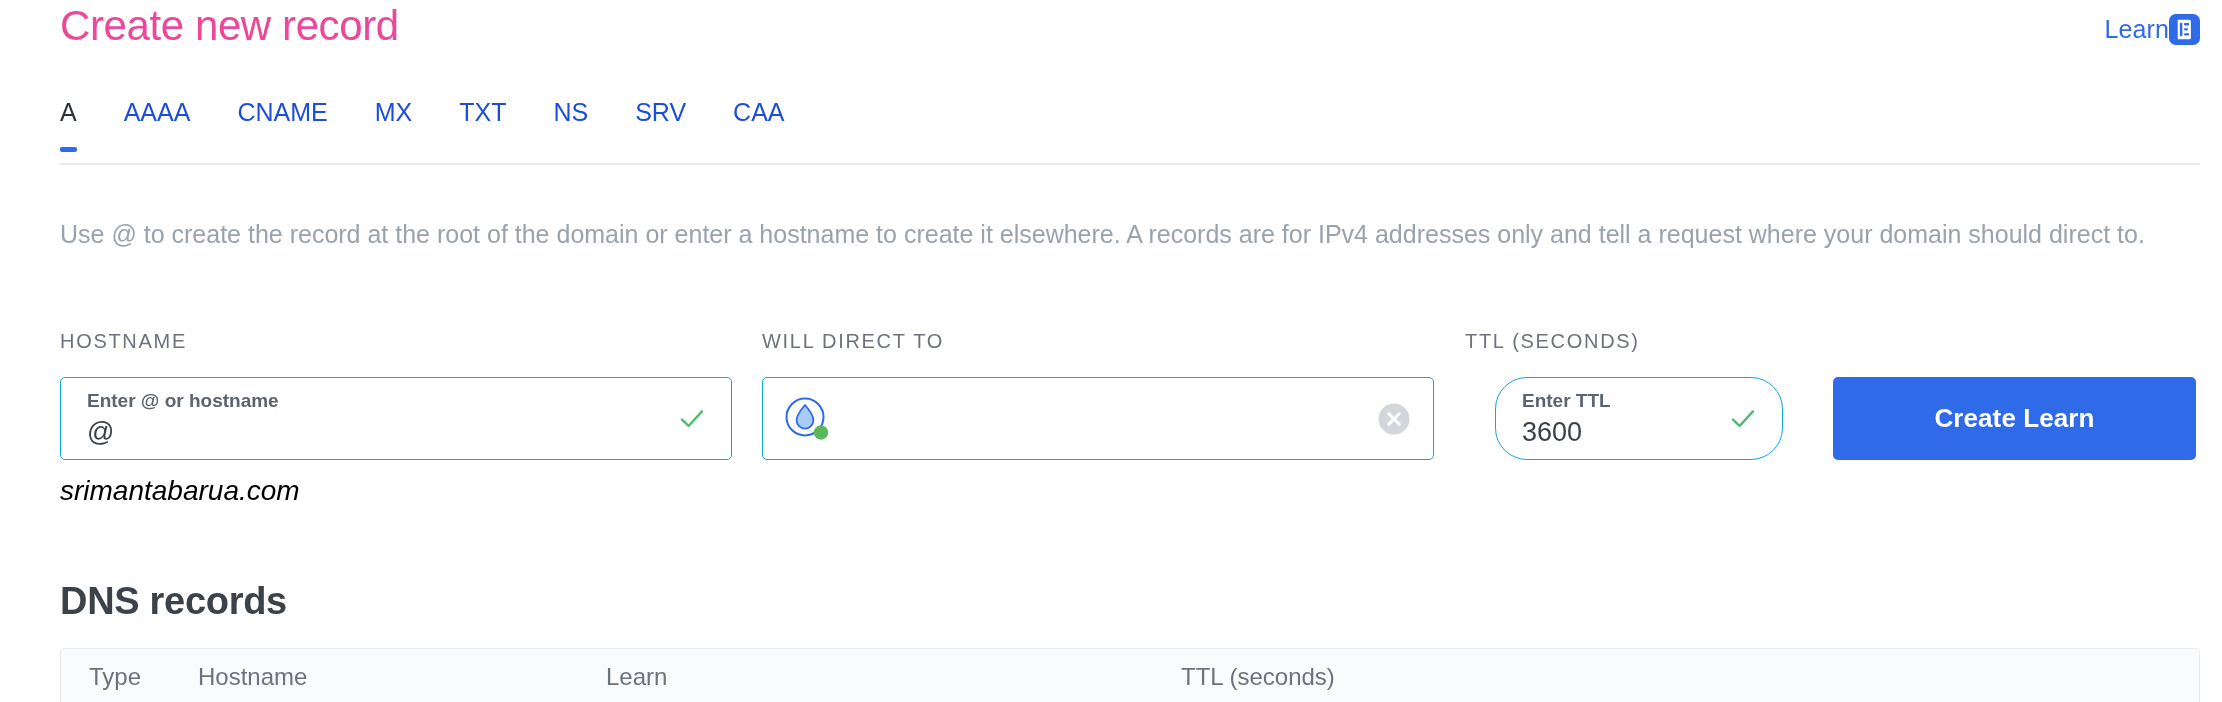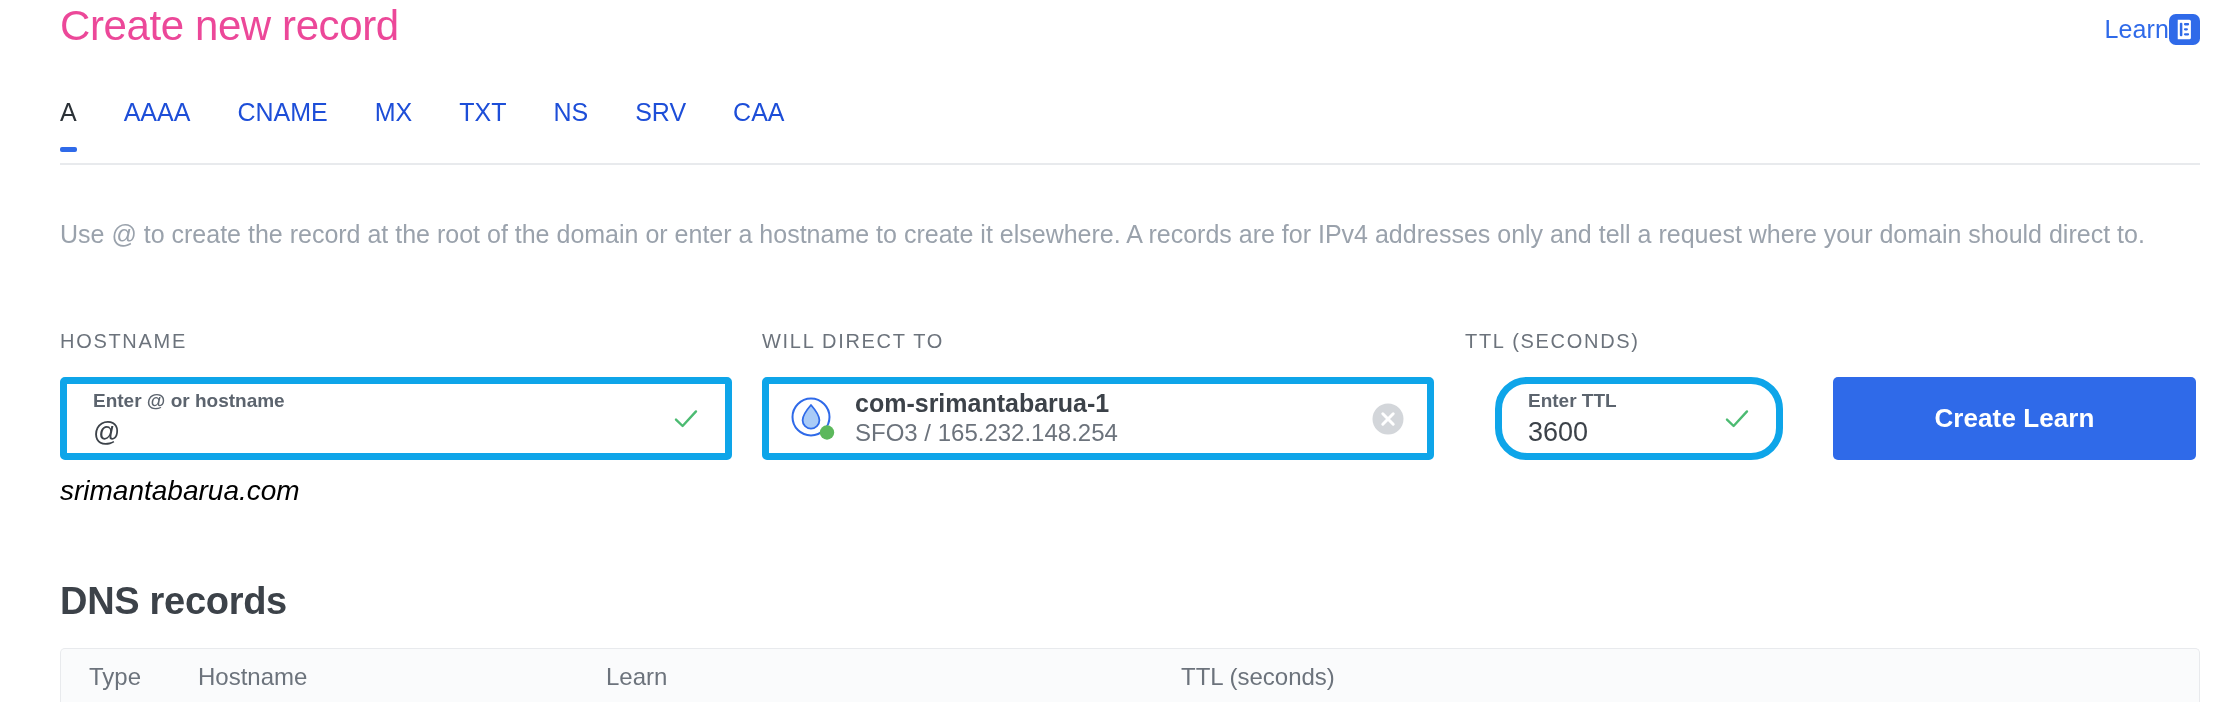--- a/index.html
+++ b/index.html
@@ -136,21 +136,21 @@
     white-space: nowrap;
   }
   .lbl-hostname { left: 60px; top: 0; }
   .lbl-direct   { left: 762px; top: 0; }
   .lbl-ttl      { left: 1465px; top: 0; }
 
   .input-box {
     position: absolute;
     top: 47px;
     height: 83px;
-    border: 7px solid #0ea5e9;
+    border: 1px solid #0ea5e9;
     border-radius: 5px;
     background: #ffffff;
     display: flex;
     align-items: center;
   }
   .box-hostname { left: 60px; width: 672px; }
   .box-direct   { left: 762px; width: 672px; }
   .box-ttl      { left: 1495px; width: 288px; border-radius: 32px; }
 
   .field-inner {
@@ -352,24 +352,20 @@
 
     <div class="input-box box-direct">
       <div class="droplet-inner">
         <span>
           <svg class="droplet-icon" viewBox="0 0 48 48" xmlns="http://www.w3.org/2000/svg">
             <circle cx="22" cy="22" r="18.5" fill="none" stroke="#2f6ae9" stroke-width="2"></circle>
             <path d="M22 10 C22 10 13.6 19.6 13.6 25.2 C13.6 29.9 17.4 33.6 22 33.6 C26.6 33.6 30.4 29.9 30.4 25.2 C30.4 19.6 22 10 22 10 Z" fill="#a9cbf7" stroke="#2f6ae9" stroke-width="1.8" stroke-linejoin="round"></path>
             <circle cx="38" cy="37.5" r="7.2" fill="#5cb85c"></circle>
           </svg>
         </span>
-        <div class="droplet-text">
-          <div class="droplet-name">com-srimantabarua-1</div>
-          <div class="droplet-meta">SFO3 / 165.232.148.254</div>
-        </div>
       </div>
       <span>
         <svg class="clear-icon" viewBox="0 0 34 34" xmlns="http://www.w3.org/2000/svg">
           <circle cx="17" cy="17" r="15.5" fill="#d3d6da"></circle>
           <path d="M11.8 11.8 L22.2 22.2 M22.2 11.8 L11.8 22.2" stroke="#ffffff" stroke-width="3" stroke-linecap="round"></path>
         </svg>
       </span>
     </div>
 
     <div class="input-box box-ttl">

